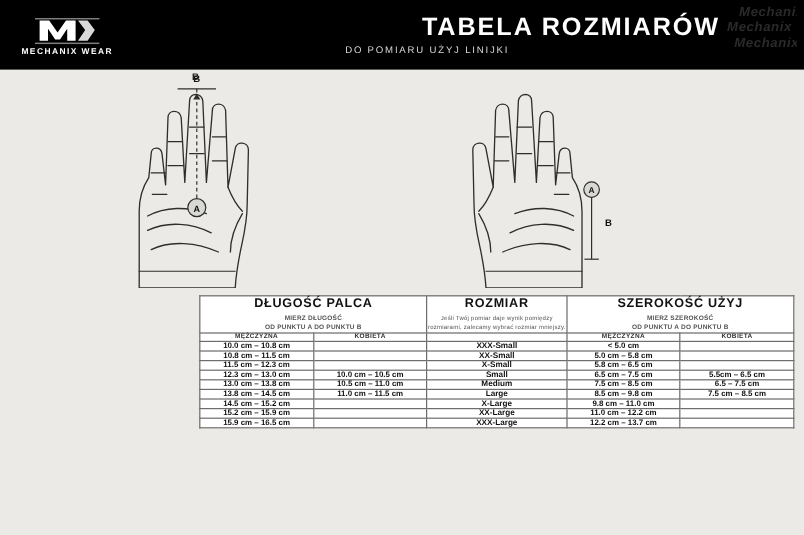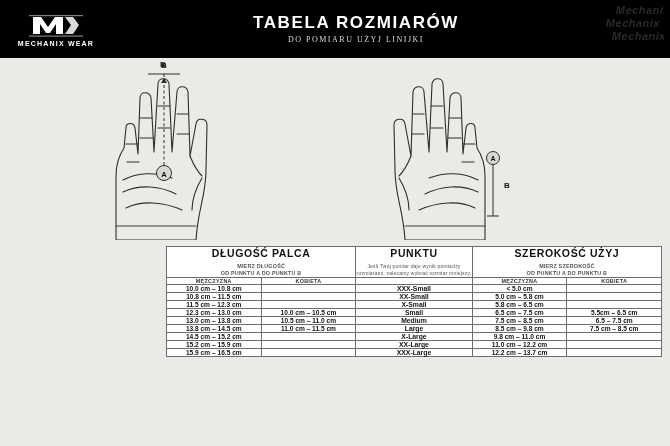--- a/index.html
+++ b/index.html
@@ -51,31 +51,31 @@
     margin-top: 2px;
     color: #fff;
   }
   .header-titles {
     flex: 1 1 auto;
     text-align: center;
     color: #fff;
     padding-right: 70px;
   }
   .header-title {
-    font-size: 17px;
+    font-size: 21px;
     font-weight: bold;
     letter-spacing: 1.6px;
     line-height: 1.05;
+    text-align: right;
   }
   .header-sub {
     font-size: 8px;
     letter-spacing: 1.5px;
     margin-top: 3px;
     color: #d8d8d8;
-    font-family: Liberation Serif, serif;
   }
   .ghost-wrap {
     position: absolute;
     right: 6px;
     top: 4px;
     width: 98px;
     height: 50px;
     overflow: hidden;
   }
   .ghost {
@@ -305,21 +305,21 @@
           <col class="col-e">
       </colgroup>
       <thead>
         <tr>
           <th class="hdr-cell" colspan="2">
             <div class="hdr-title">DŁUGOŚĆ PALCA</div>
             <div class="hdr-note">MIERZ DŁUGOŚĆ</div>
             <div class="hdr-note">OD PUNKTU A DO PUNKTU B</div>
           </th>
           <th class="hdr-cell">
-            <div class="hdr-title">PUNKTU</div>
+            <div class="hdr-title">ROZMIAR</div>
             <div class="hdr-note small">Jeśli Twój pomiar daje wynik pomiędzy rozmiarami, zalecamy wybrać rozmiar mniejszy.</div>
           </th>
           <th class="hdr-cell" colspan="2">
             <div class="hdr-title">SZEROKOŚĆ UŻYJ</div>
             <div class="hdr-note">MIERZ SZEROKOŚĆ</div>
             <div class="hdr-note">OD PUNKTU A DO PUNKTU B</div>
           </th>
         </tr>
         <tr>
           <td class="sub-cell">MĘŻCZYZNA</td>

